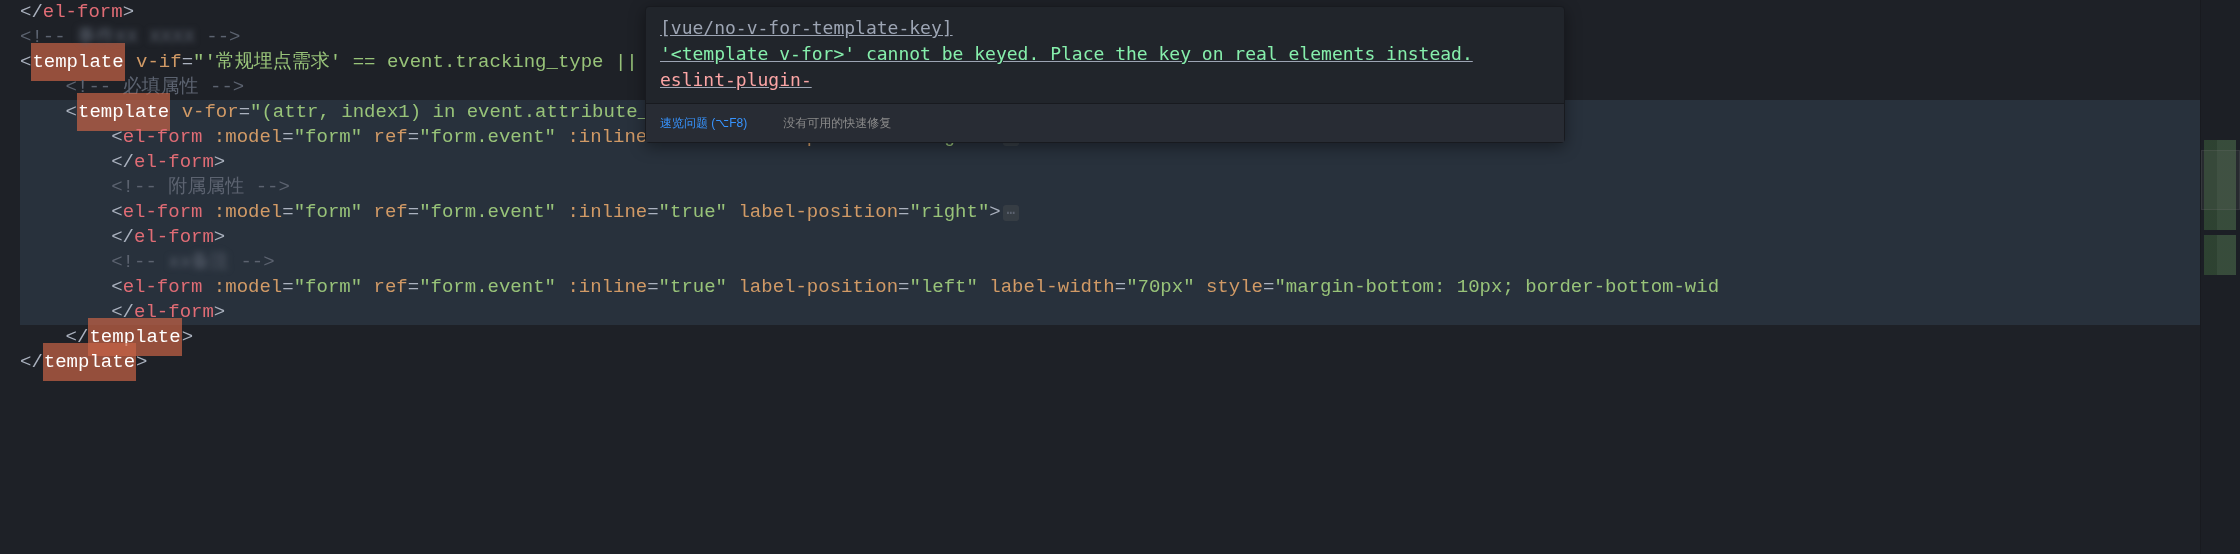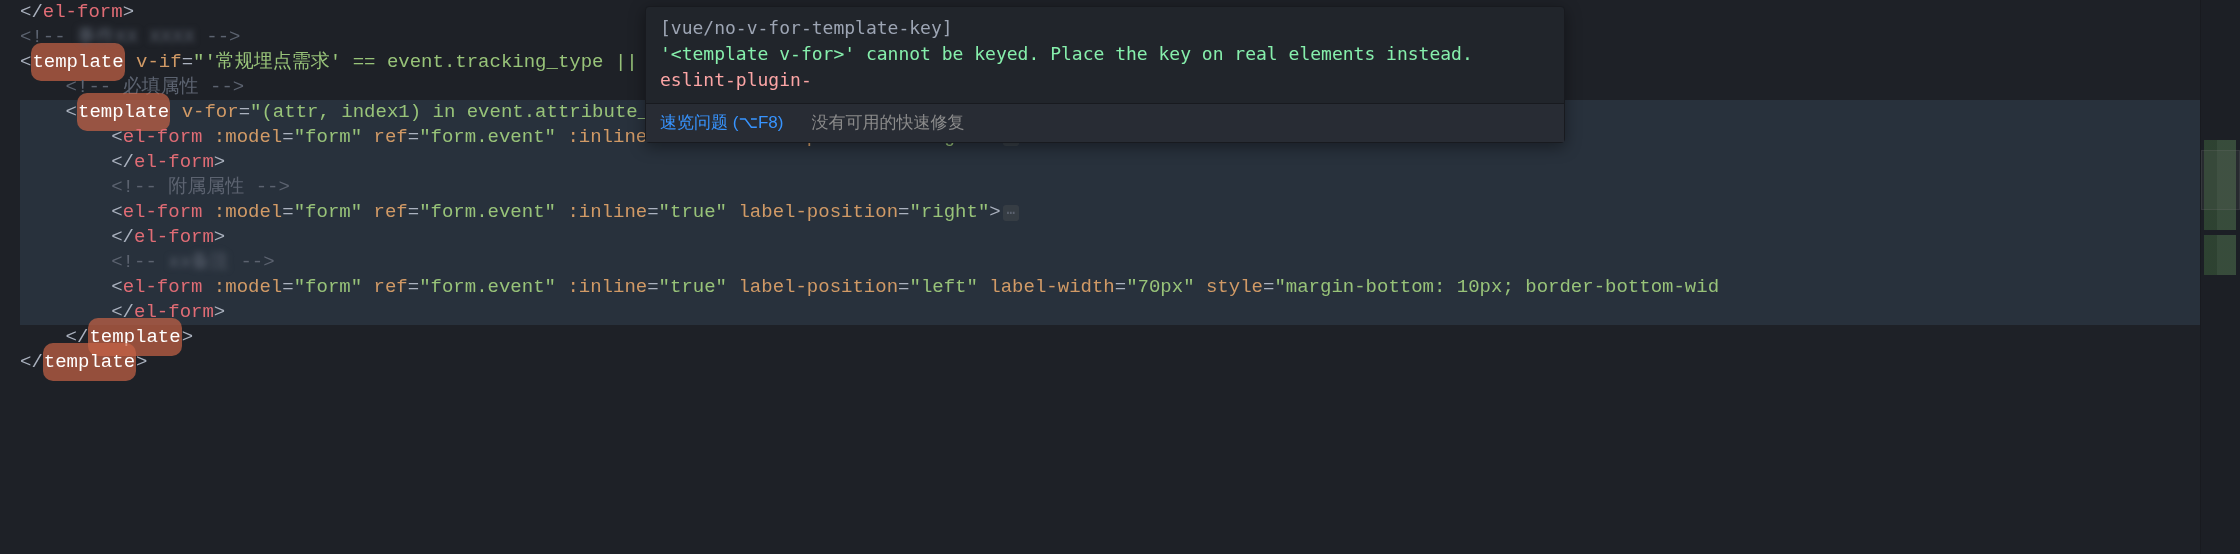--- a/index.html
+++ b/index.html
@@ -21,21 +21,21 @@
   white-space: pre;
   height: 25px;
   font-family: Liberation Mono, monospace;
 }
 .line.highlighted {
   background: rgba(60, 80, 100, 0.35);
 }
 
 .tag-bracket { color: #abb2bf; }
 .tag-name { color: #e06c75; }
-.tag-name-hl { background: rgba(200,100,70,0.7); color: #fff; padding: 8px 1px; border-radius: 10px; }
+.tag-name-hl { background: rgba(200,100,70,0.7); color: #fff; padding: 8px 1px; }
 .attr-name { color: #d19a66; text-align: right; }
 .attr-eq { color: #abb2bf; }
 .attr-value { color: #98c379; }
 .comment { color: #5c6370; }
 .fold-dots { color: #5c6370; background: rgba(90,90,90,0.3); padding: 0 4px; border-radius: 3px; margin: 0 2px; font-size: 14px; cursor: pointer; }
 .error-attr { 
   color: #d19a66; 
   text-decoration-line: underline;
   text-decoration-style: wavy;
   text-decoration-color: #e06c75;
@@ -56,35 +56,36 @@
   border: 1px solid #181a1f;
   border-radius: 4px;
   box-shadow: 0 4px 16px rgba(0,0,0,0.4);
   z-index: 10;
   font-size: 18px;
   line-height: 26px;
 }
 .tooltip-body {
   padding: 8px 14px 10px 14px;
   color: #9da5b4;
+  text-decoration: underline;
 }
 .tooltip-rule { color: #9da5b4; }
 .tooltip-msg { color: #86efac; }
 .tooltip-src { color: #fca5a5; }
 .tooltip-actions {
   background: #282c34;
   border-top: 1px solid #181a1f;
   padding: 6px 14px;
   display: flex;
   gap: 28px;
   font-family: -apple-system, 'PingFang SC', sans-serif;
-  font-size: 17px;
+  font-size: 12px;
 }
 .tooltip-link { color: #3794ff; cursor: pointer; }
-.tooltip-disabled { color: #8b8b8b; }
+.tooltip-disabled { color: #8b8b8b; margin-left: 8px; }
 
 
 .minimap {
   position: absolute;
   right: 0;
   top: 0;
   width: 40px;
   height: 554px;
   background: #1c1f25;
   border-left: 1px solid #181a1f;

